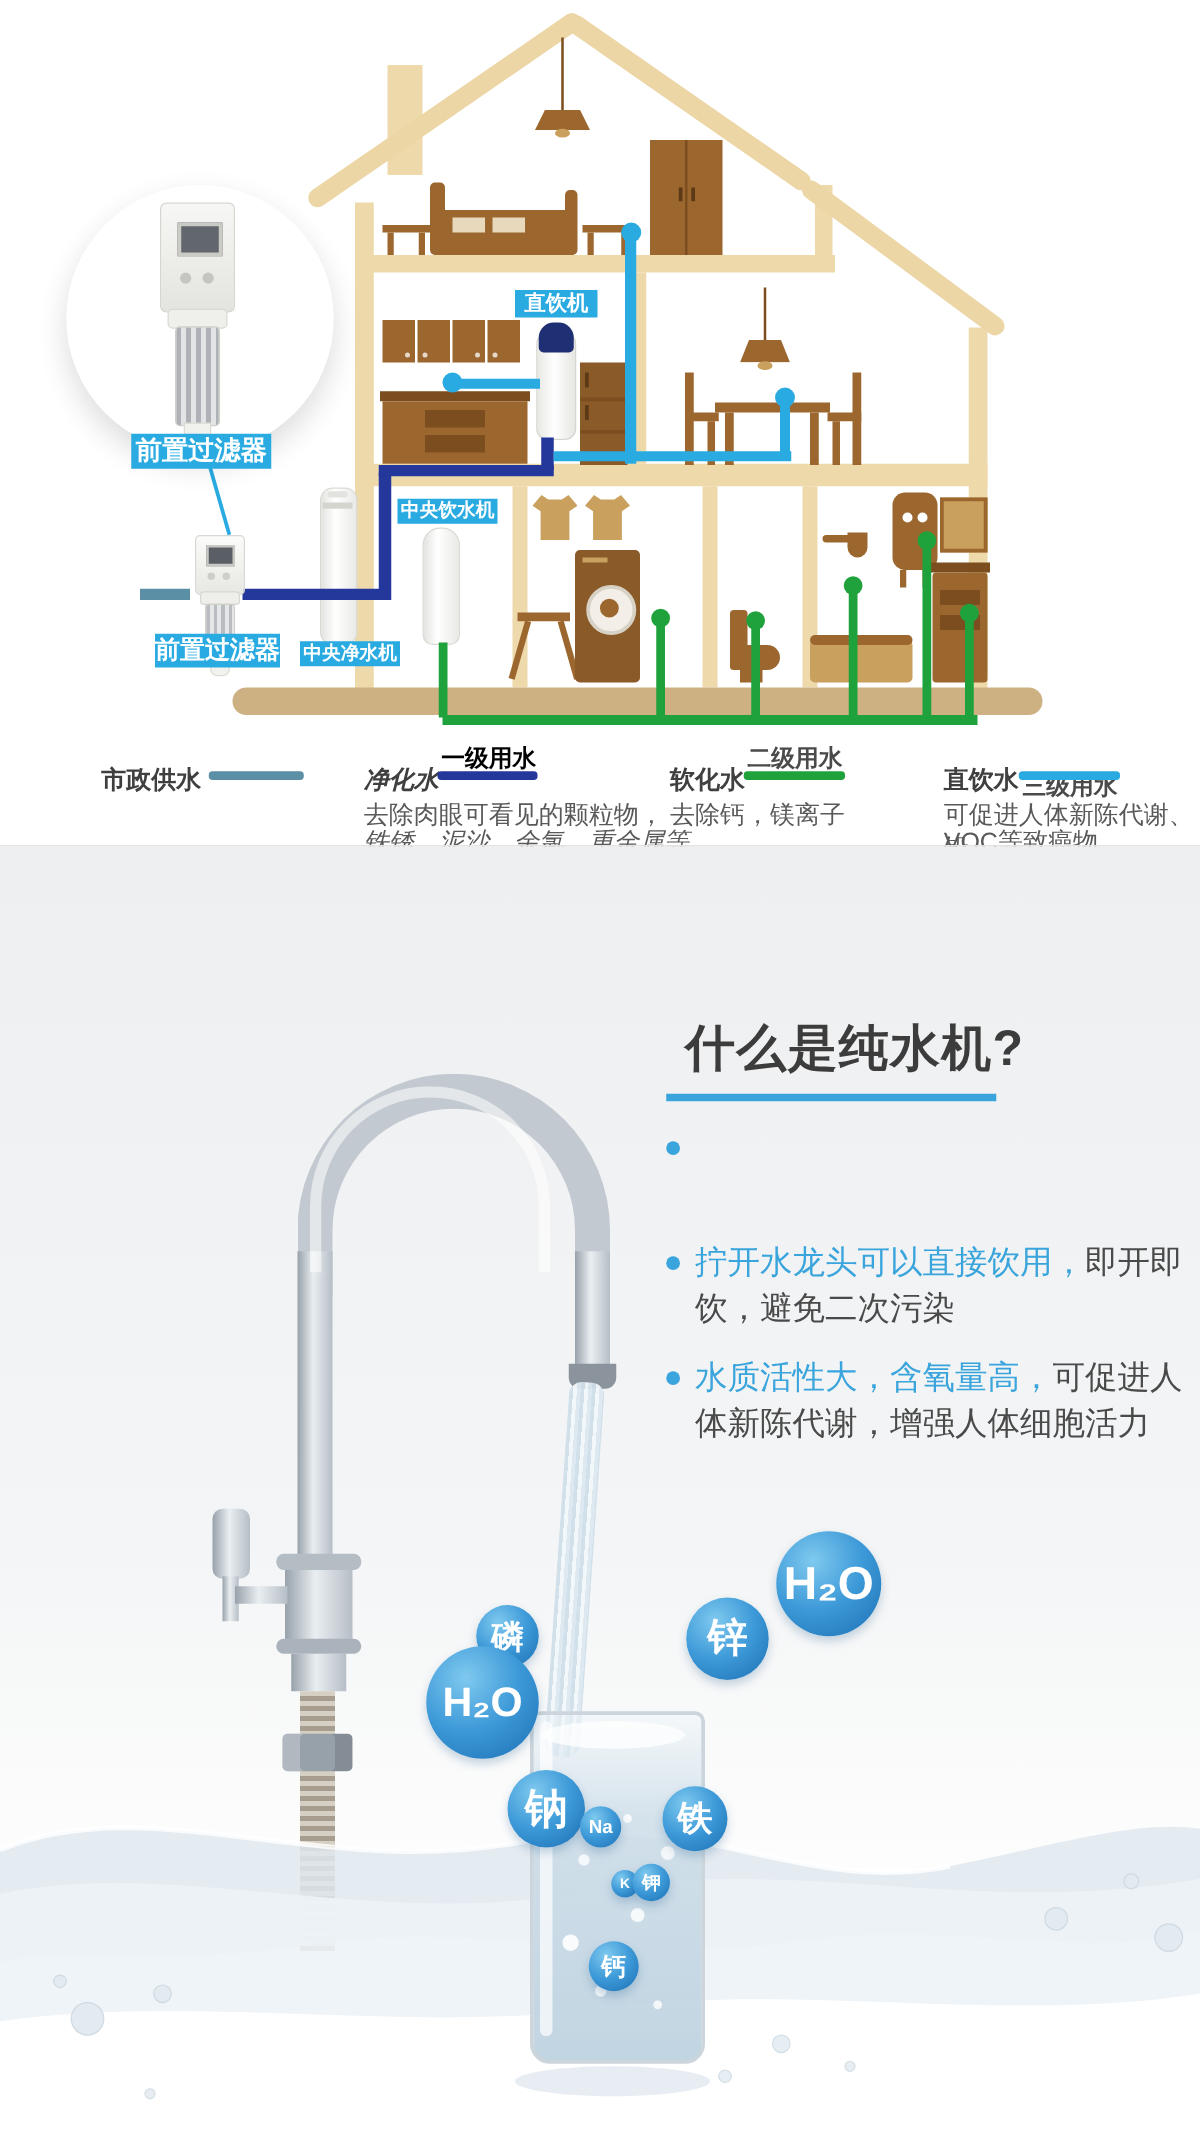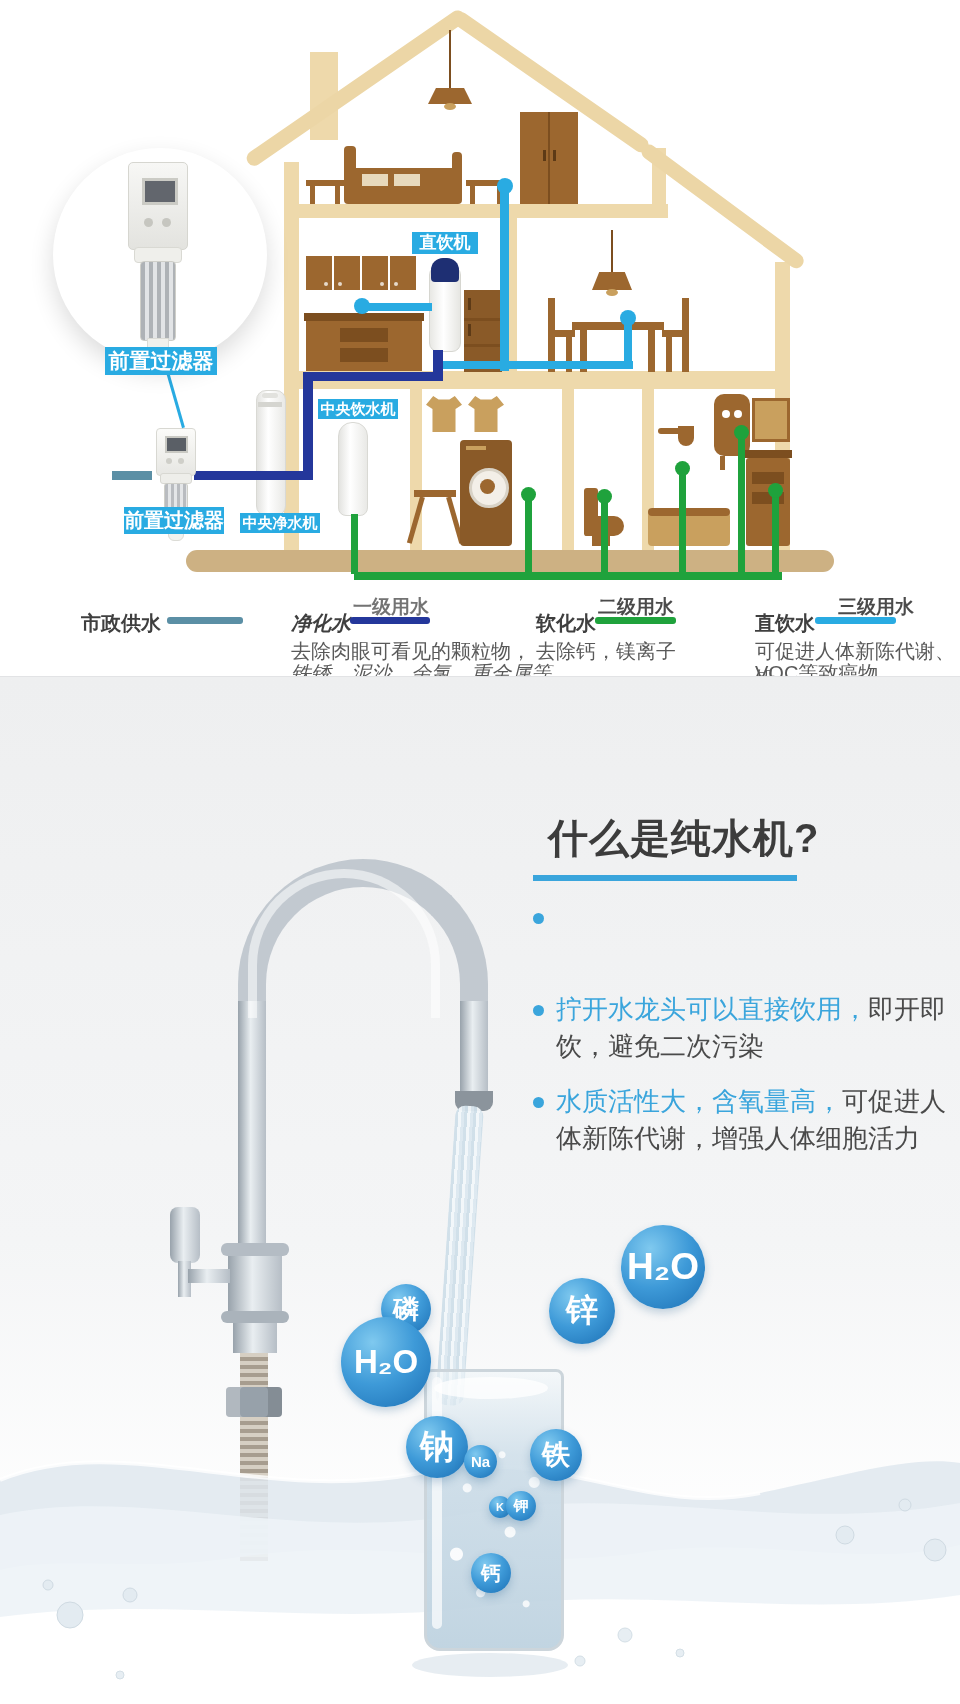--- a/index.html
+++ b/index.html
@@ -199,32 +199,32 @@
     <div class="abs" style="left:162px;top:218px;width:9px;height:9px;border-radius:50%;background:#c6c6c0;z-index:9;"></div>
     <div class="abs" style="left:134px;top:247px;width:46px;height:14px;background:#efefeb;border:1px solid #d9d9d3;border-radius:4px;z-index:8;"></div>
     <div class="abs" style="left:140px;top:261px;width:34px;height:78px;background:repeating-linear-gradient(90deg,#aeb2b6 0 4px,#e2e4e6 4px 8px);border:1px solid #cfcfc9;border-radius:4px;z-index:8;"></div>
     <div class="abs" style="left:147px;top:338px;width:20px;height:24px;background:#f1f1ed;border:1px solid #dcdcd6;border-radius:0 0 10px 10px;z-index:8;"></div>
     <div class="lbl" style="left:105px;top:347px;width:112px;height:28px;line-height:28px;font-size:21px;z-index:9;">前置过滤器</div>
 
     <div class="legend-name" style="left:81px;top:610px;">市政供水</div>
     <div class="legend-line" style="left:167px;top:617px;width:76px;background:#5b8fa5;"></div>
 
     <div class="legend-name" style="left:291px;top:610px;font-style:italic;">净化水</div>
-    <div class="legend-sub" style="left:353px;top:594px;color:#737373;">一级用水</div>
+    <div class="legend-sub" style="left:353px;top:594px;color:#000000;">一级用水</div>
     <div class="legend-line" style="left:350px;top:617px;width:80px;background:#24379b;"></div>
     <div class="legend-desc" style="left:291px;top:638px;">去除肉眼可看见的颗粒物，</div>
     <div class="legend-desc" style="left:291px;top:660px;font-style:italic;">铁锈、泥沙、余氯、重金属等</div>
 
     <div class="legend-name" style="left:536px;top:610px;">软化水</div>
     <div class="legend-sub" style="left:598px;top:594px;">二级用水</div>
     <div class="legend-line" style="left:595px;top:617px;width:81px;background:#1fa23c;"></div>
     <div class="legend-desc" style="left:536px;top:638px;">去除钙，镁离子</div>
 
     <div class="legend-name" style="left:755px;top:610px;text-align:right;">直饮水</div>
-    <div class="legend-sub" style="left:818px;top:594px;margin-left:20px;">三级用水</div>
+    <div class="legend-sub" style="left:818px;top:616px;">三级用水</div>
     <div class="legend-line" style="left:815px;top:617px;width:81px;background:#29abe2;"></div>
     <div class="legend-desc" style="left:755px;top:638px;">可促进人体新陈代谢、铅、</div>
     <div class="legend-desc" style="left:755px;top:660px;">VOC等致癌物</div>
   </div>
 
   <div class="sec-bot">
 
     <div class="title" style="left:548px;top:134px;">什么是纯水机?</div>
     <div class="title-underline" style="left:533px;top:198px;width:264px;"></div>
 

